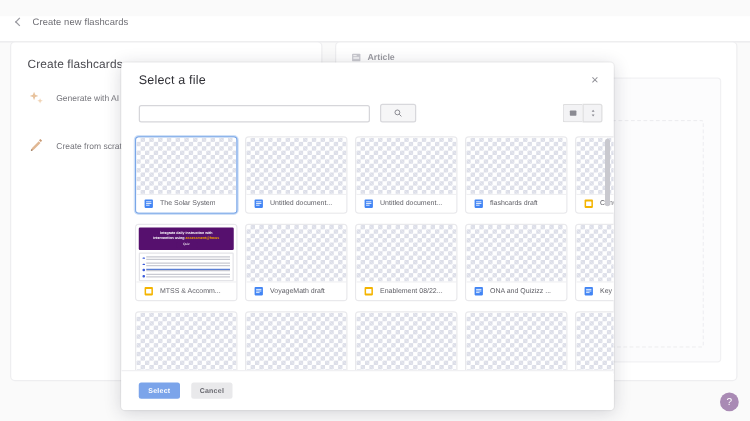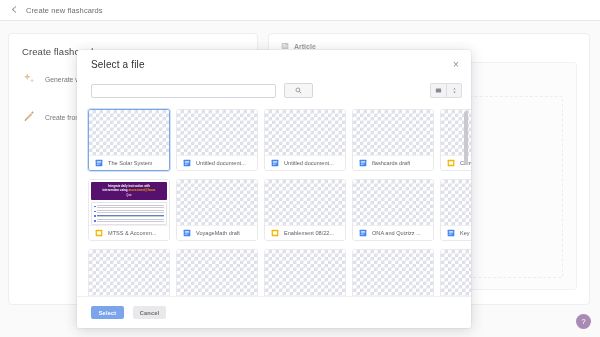--- a/index.html
+++ b/index.html
@@ -6,23 +6,23 @@
   html, body {
     width: 600px; height: 337px;
     font-family: "Liberation Sans", sans-serif;
     background: #f6f6f7;
     overflow: hidden;
   }
   #root { position: relative; width: 600px; height: 337px; background: #fafafa; }
 
   
   .topbar {
-    position: absolute; left: 0; top: 0; width: 600px; height: 21px;
+    position: absolute; left: 0; top: 13px; width: 600px; height: 21px;
     background: #ffffff; border-bottom: 1px solid #e8e8ea;
-    display: flex; align-items: center; gap: 7px; padding-left: 10px;
+    display: flex; align-items: flex-start; gap: 7px; padding-left: 10px;
   }
   .back-chevron {
     width: 9px; height: 9px; position: relative; flex: none;
   }
   .back-chevron::before {
     content: ""; position: absolute; left: 3px; top: 1.5px;
     width: 4px; height: 4px;
     border-left: 1.1px solid #9a9aa0; border-bottom: 1.1px solid #9a9aa0;
     transform: rotate(45deg);
   }
@@ -58,21 +58,21 @@
     position: absolute; left: 12px; top: 28px; right: 12px; bottom: 14px;
     border: 1px solid #f1f1f3; border-radius: 3px; background: #fcfcfd;
   }
   .right-inner2 {
     position: absolute; left: 24px; top: 62px; right: 26px; bottom: 26px;
     border: 1px dashed #ededf0; border-radius: 2px;
   }
 
   
   .modal {
-    position: absolute; left: 77px; top: 29px; width: 394px; height: 278px;
+    position: absolute; left: 97px; top: 29px; width: 394px; height: 278px;
     background: #ffffff; border-radius: 3px;
     box-shadow: 0 2px 14px rgba(40,40,60,.18), 0 0 0 1px rgba(0,0,0,.04);
     overflow: hidden;
   }
   .modal-head {
     position: relative; height: 28px;
     display: flex; align-items: center;
   }
   .modal-title {
     font-size: 10px; color: #2f2f35; padding-left: 14px; letter-spacing: .15px;

